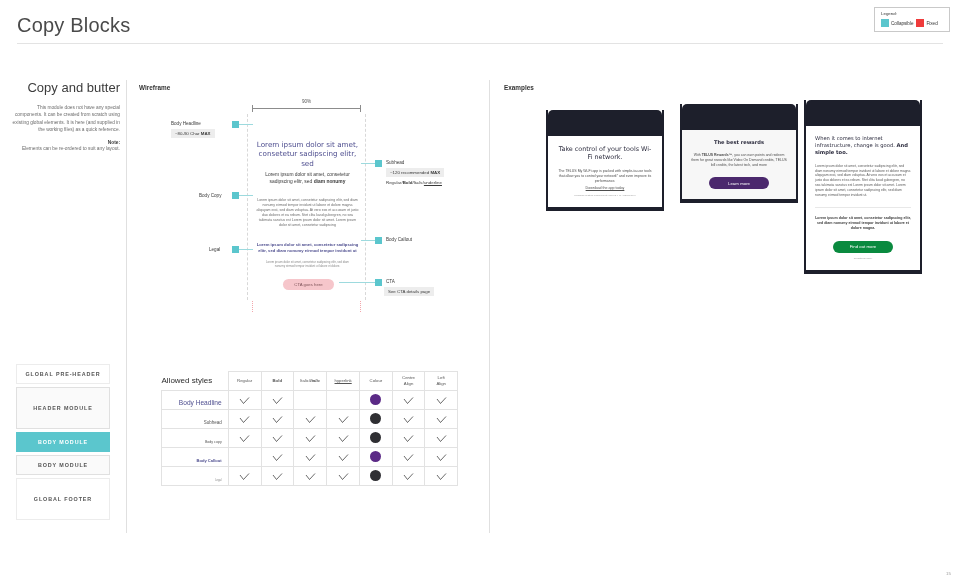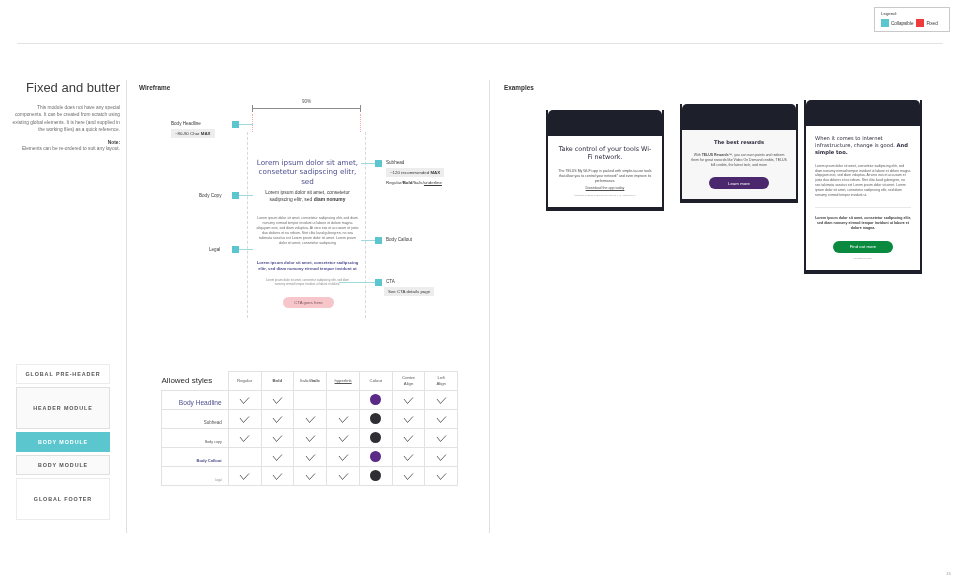--- a/index.html
+++ b/index.html
@@ -107,21 +107,21 @@
   }
   .dim-tick {
     position: absolute; top: 14px; width: 1px; height: 198px;
     border-left: 1px dotted #f3a6ab;
   }
   .dim-tick.l { left: 0; }
   .dim-tick.r { right: 0; }
 
   
   .wf-frame {
-    position: absolute; left: 108px; top: 40px;
+    position: absolute; left: 108px; top: 22px;
     width: 119px; height: 186px;
     border-left: 1px dashed #d8d8d8; border-right: 1px dashed #d8d8d8;
     background: #fff;
   }
   .wf-headline {
     position: absolute; left: 6px; top: 26px; width: 107px;
     text-align: center; font-size: 7.2px; line-height: 9.4px;
     color: #4e4e8f; font-family: "DejaVu Sans", sans-serif;
   }
   .wf-subhead {
@@ -256,38 +256,39 @@
   .page-num {
     position: absolute; right: 9px; bottom: 6px;
     font-size: 4.4px; color: #9a9a9a;
   }
 </style>
 </head>
 <body>
 
 <div class="page">
 
+  <div class="page-title">Copy Blocks</div>
   <div class="header-rule"></div>
 
   <div class="legend">
     <div class="legend-title">Legend:</div>
     <div class="legend-row">
       <div class="legend-item">
         <span class="legend-sw collapsible"></span>
         <span class="legend-label">Collapsible</span>
       </div>
       <div class="legend-item">
         <span class="legend-sw fixed"></span>
         <span class="legend-label">Fixed</span>
       </div>
     </div>
   </div>
 
   <div class="left-col">
-    <div class="module-title">Fixed and butter</div>
+    <div class="module-title">Copy and butter</div>
     <div class="module-desc">This module does not have any special components. It can be created from scratch using existing global elements. It is here (and supplied in the working files) as a quick reference.</div>
     <div class="module-note-label">Note:</div>
     <div class="module-note">Elements can be  re-ordered to suit any layout.</div>
   </div>
 
   <div class="module-stack">
     <div class="module-box plain h-sm">GLOBAL PRE-HEADER</div>
     <div class="module-box h-md">HEADER MODULE</div>
     <div class="module-box active h-sm">BODY MODULE</div>
     <div class="module-box h-sm">BODY MODULE</div>

